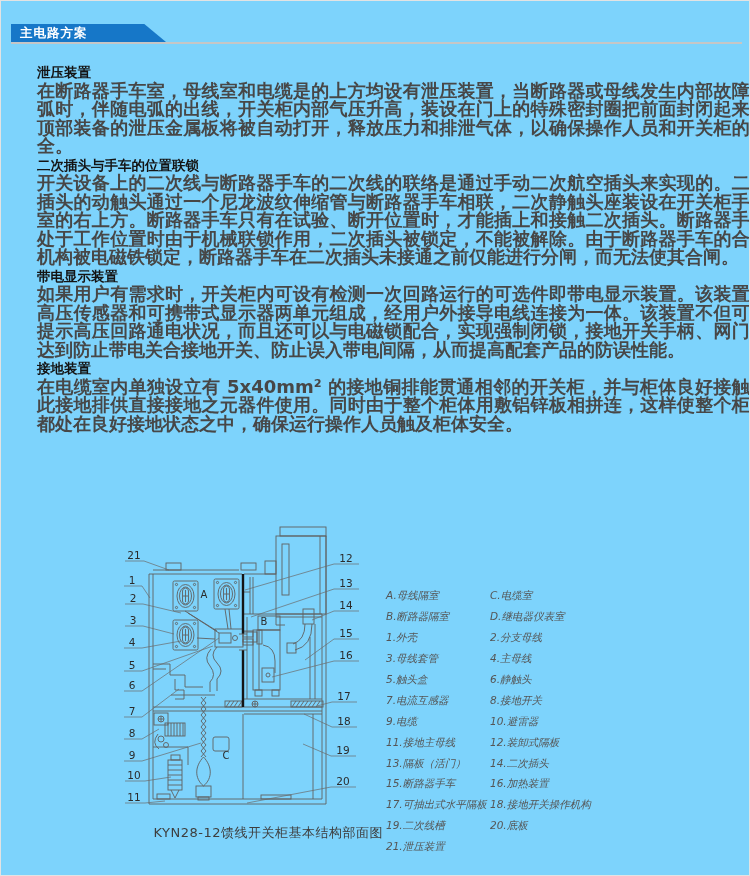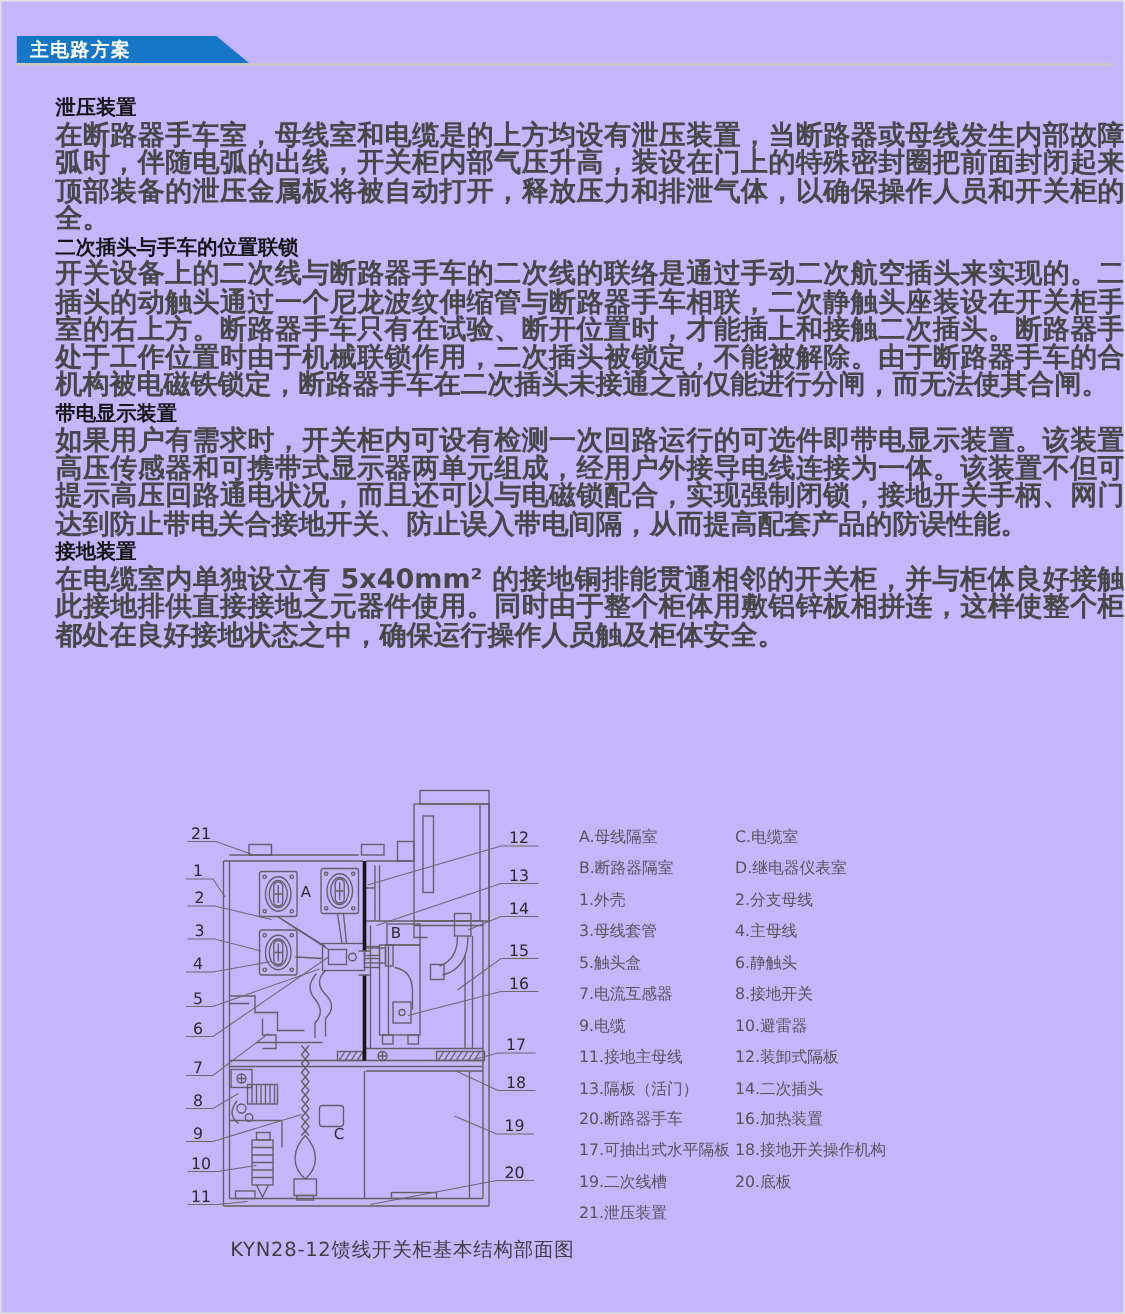--- a/index.html
+++ b/index.html
@@ -1,18 +1,18 @@
 <!DOCTYPE html>
 <html><head>
 <meta charset="utf-8">
 <style>
   html,body{margin:0;padding:0;background:#eef0f1;}
   .page{
     position:relative;width:750px;height:876px;margin:0 auto;
-    background:#c4b5fd;border:1px solid #e3e3e3;box-sizing:border-box;
+    background:#7dd3fc;border:1px solid #e3e3e3;box-sizing:border-box;
     font-family:"DejaVu Sans","Liberation Sans",sans-serif;
     overflow:hidden;
   }
   
   .header-tab{
     position:absolute;left:10px;top:23px;width:155px;height:18px;
     background:#1677c8;
     clip-path:polygon(0 0,86% 0,100% 100%,0 100%);
   }
   .header-tab span{
@@ -35,23 +35,23 @@
   
   .diagram{position:absolute;left:112px;top:516px;}
   .diagram svg{display:block;}
   .diagram text{font-family:"DejaVu Sans","Liberation Sans",sans-serif;fill:#2b2b2b;}
   .fig-caption{
     position:absolute;left:112px;top:823px;width:270px;text-align:right;
     font-size:13px;color:#3e3e3e;letter-spacing:0.5px;
   }
   
   .legend{
-    position:absolute;left:385px;top:547px;
+    position:absolute;left:385px;top:585px;
     display:grid;grid-template-columns:104px auto;grid-auto-rows:20.9px;
-    font-size:10.5px;color:#555;align-items:center;white-space:nowrap;
+    font-size:10.5px;color:#555;align-items:center;white-space:nowrap;font-style:italic;
   }
 </style>
 </head>
 <body>
 
 <div class="page">
 
   <div class="header-tab">
     <span>主电路方案</span>
   </div>
@@ -285,21 +285,21 @@
     <span>5.触头盒</span>
       <span>6.静触头</span>
     <span>7.电流互感器</span>
       <span>8.接地开关</span>
     <span>9.电缆</span>
       <span>10.避雷器</span>
     <span>11.接地主母线</span>
       <span>12.装卸式隔板</span>
     <span>13.隔板（活门）</span>
       <span>14.二次插头</span>
-    <span>20.断路器手车</span>
+    <span>15.断路器手车</span>
       <span>16.加热装置</span>
     <span>17.可抽出式水平隔板</span>
       <span>18.接地开关操作机构</span>
     <span>19.二次线槽</span>
       <span>20.底板</span>
     <span>21.泄压装置</span>
       <span></span>
   </div>
 
 </div>

